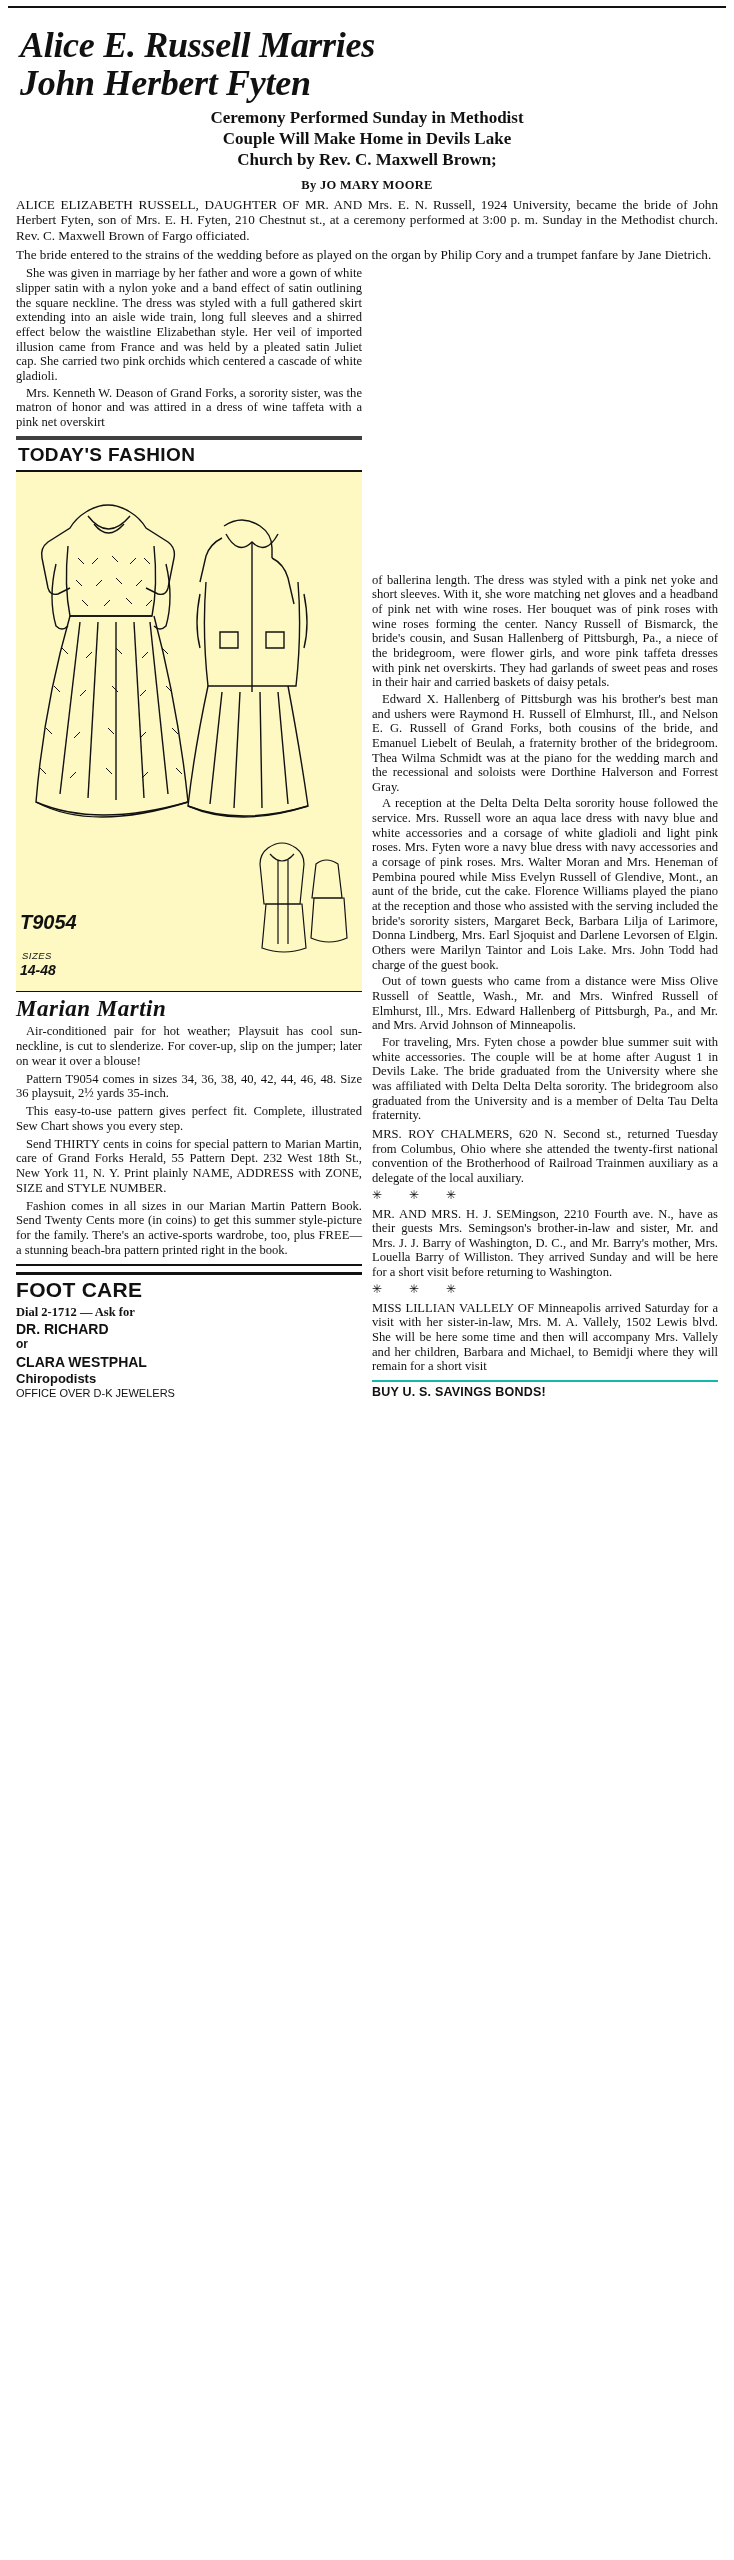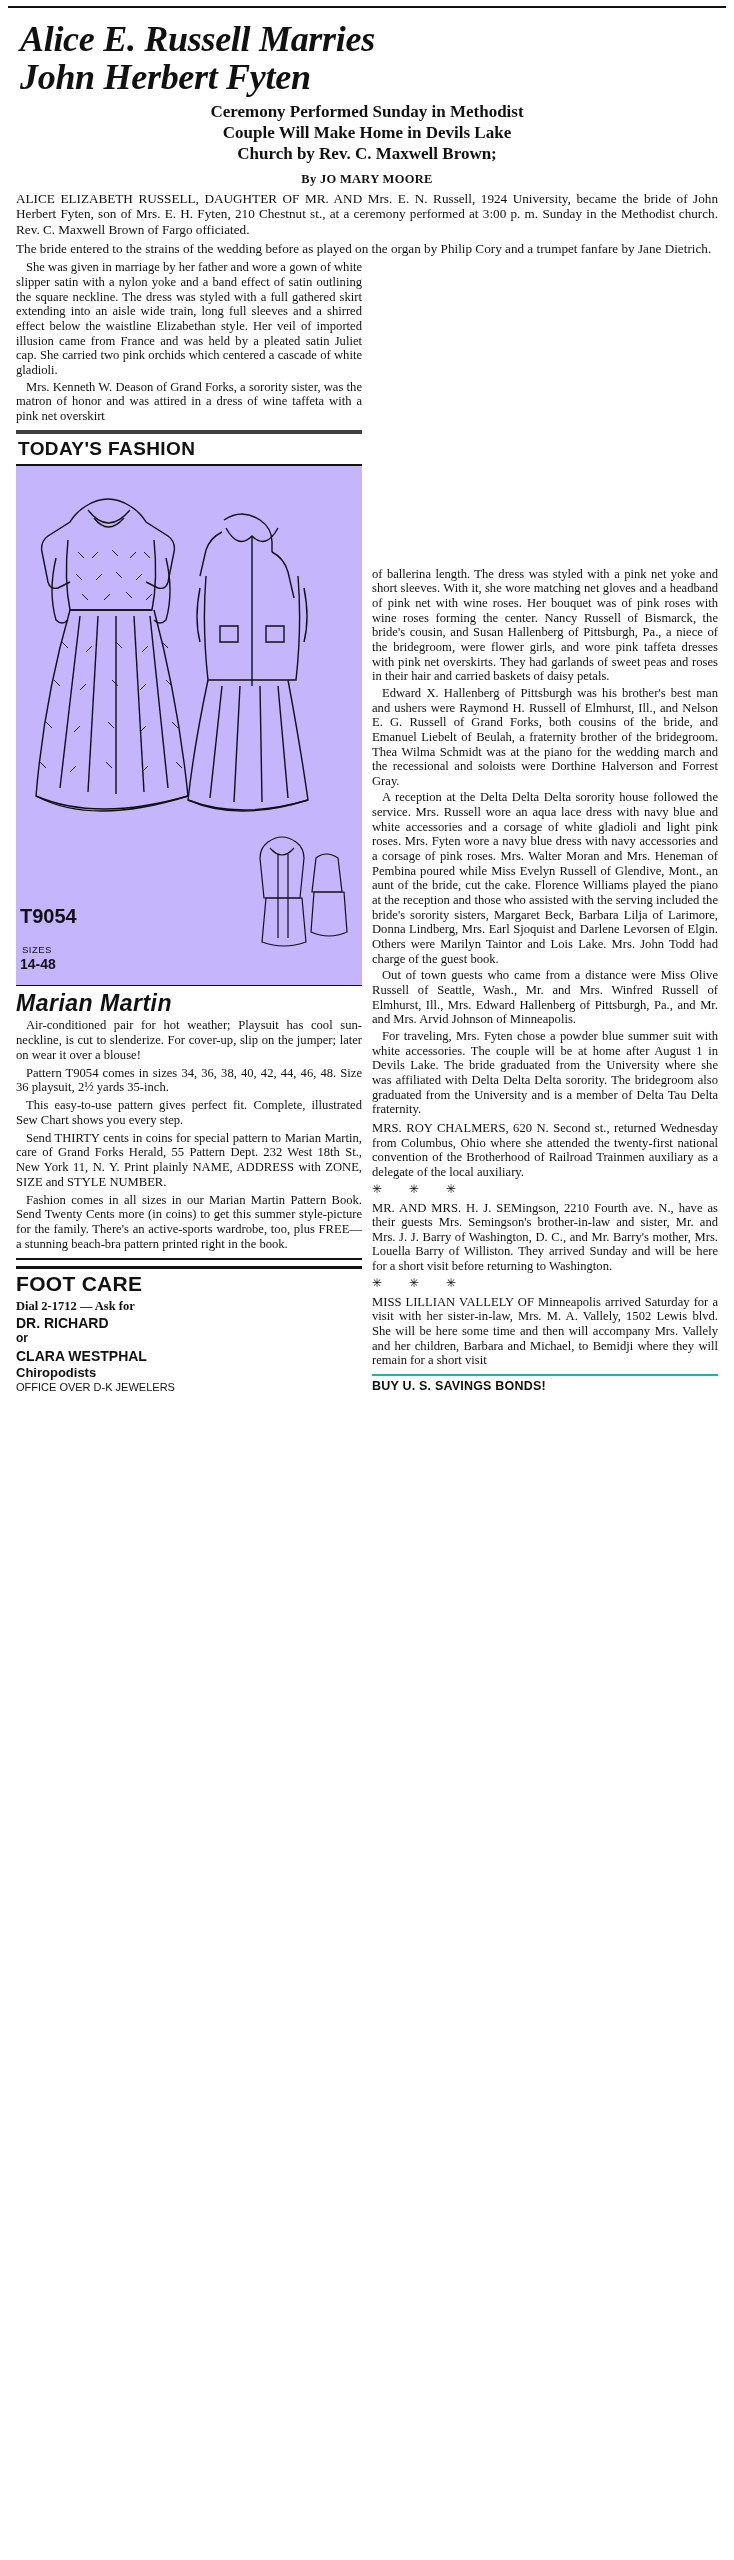--- a/index.html
+++ b/index.html
@@ -5,21 +5,21 @@
   * { box-sizing: border-box; }
   html, body { margin:0; padding:0; }
   body {
     width: 734px;
     background: #ffffff;
     font-family: "Liberation Serif", serif;
     color: #111;
   }
   .page {
     width: 734px;
-    padding: 10px 16px 6px 16px;
+    padding: 16px 16px 6px 16px;
     position: relative;
   }
   .page:before {
     content:"";
     position:absolute; left:8px; right:8px; top:6px; height:2px;
     background:#111;
   }
   
   .headline {
     font-family: "Liberation Serif", serif;
@@ -85,21 +85,22 @@
     letter-spacing: 0.4px;
     padding: 4px 0 4px 2px;
     border-bottom: 2px solid #111;
   }
   
   .illus {
     position: relative;
     height: 520px;
     border-bottom: 1px solid #111;
     overflow: hidden;
-    background: #c4b5fd;
+    background: #fef9c3;
+    font-style: italic;
   }
   .illus svg { display:block; }
   .pat-code {
     position: absolute;
     left: 4px;
     bottom: 56px;
     font-family: "Liberation Sans", sans-serif;
     font-weight: bold;
     font-size: 20px;
   }
@@ -114,21 +115,21 @@
   .pat-range {
     position: absolute;
     left: 4px;
     bottom: 12px;
     font-family: "Liberation Sans", sans-serif;
     font-weight: bold;
     font-size: 14px;
   }
   .signature {
     text-align: center;
-    font-family: Liberation Sans, sans-serif;
+    font-family: Liberation Serif, serif;
     font-style: italic;
     font-weight: bold;
     font-size: 23px;
     padding: 4px 0 2px 0;
     letter-spacing: 0.5px;
   }
   .fashion-text {
     font-size: 12.6px;
     line-height: 1.17;
     text-align: justify;
@@ -303,21 +304,21 @@
     </div>
 
     <div class="col">
       <p class="noind">of ballerina length. The dress was styled with a pink net yoke and short sleeves. With it, she wore matching net gloves and a headband of pink net with wine roses. Her bouquet was of pink roses with wine roses forming the center. Nancy Russell of Bismarck, the bride's cousin, and Susan Hallenberg of Pittsburgh, Pa., a niece of the bridegroom, were flower girls, and wore pink taffeta dresses with pink net overskirts. They had garlands of sweet peas and roses in their hair and carried baskets of daisy petals.</p>
       <p>Edward X. Hallenberg of Pittsburgh was his brother's best man and ushers were Raymond H. Russell of Elmhurst, Ill., and Nelson E. G. Russell of Grand Forks, both cousins of the bride, and Emanuel Liebelt of Beulah, a fraternity brother of the bridegroom. Thea Wilma Schmidt was at the piano for the wedding march and the recessional and soloists were Dorthine Halverson and Forrest Gray.</p>
       <p>A reception at the Delta Delta Delta sorority house followed the service. Mrs. Russell wore an aqua lace dress with navy blue and white accessories and a corsage of white gladioli and light pink roses. Mrs. Fyten wore a navy blue dress with navy accessories and a corsage of pink roses. Mrs. Walter Moran and Mrs. Heneman of Pembina poured while Miss Evelyn Russell of Glendive, Mont., an aunt of the bride, cut the cake. Florence Williams played the piano at the reception and those who assisted with the serving included the bride's sorority sisters, Margaret Beck, Barbara Lilja of Larimore, Donna Lindberg, Mrs. Earl Sjoquist and Darlene Levorsen of Elgin. Others were Marilyn Taintor and Lois Lake. Mrs. John Todd had charge of the guest book.</p>
       <p>Out of town guests who came from a distance were Miss Olive Russell of Seattle, Wash., Mr. and Mrs. Winfred Russell of Elmhurst, Ill., Mrs. Edward Hallenberg of Pittsburgh, Pa., and Mr. and Mrs. Arvid Johnson of Minneapolis.</p>
       <p>For traveling, Mrs. Fyten chose a powder blue summer suit with white accessories. The couple will be at home after August 1 in Devils Lake. The bride graduated from the University where she was affiliated with Delta Delta Delta sorority. The bridegroom also graduated from the University and is a member of Delta Tau Delta fraternity.</p>
 
       <div class="brief">
-        <p class="noind">MRS. ROY CHALMERS, 620 N. Second st., returned Wednesday from Columbus, Ohio where she attended the twenty-first national convention of the Brotherhood of Railroad Trainmen auxiliary as a delegate of the local auxiliary.</p>
+        <p class="noind">MRS. ROY CHALMERS, 620 N. Second st., returned Tuesday from Columbus, Ohio where she attended the twenty-first national convention of the Brotherhood of Railroad Trainmen auxiliary as a delegate of the local auxiliary.</p>
       </div>
 
       <div class="stars">✳ ✳ ✳</div>
 
       <div class="brief">
         <p class="noind">MR. AND MRS. H. J. SEMingson, 2210 Fourth ave. N., have as their guests Mrs. Semingson's brother-in-law and sister, Mr. and Mrs. J. J. Barry of Washington, D. C., and Mr. Barry's mother, Mrs. Louella Barry of Williston. They arrived Sunday and will be here for a short visit before returning to Washington.</p>
       </div>
 
       <div class="stars">✳ ✳ ✳</div>
 

